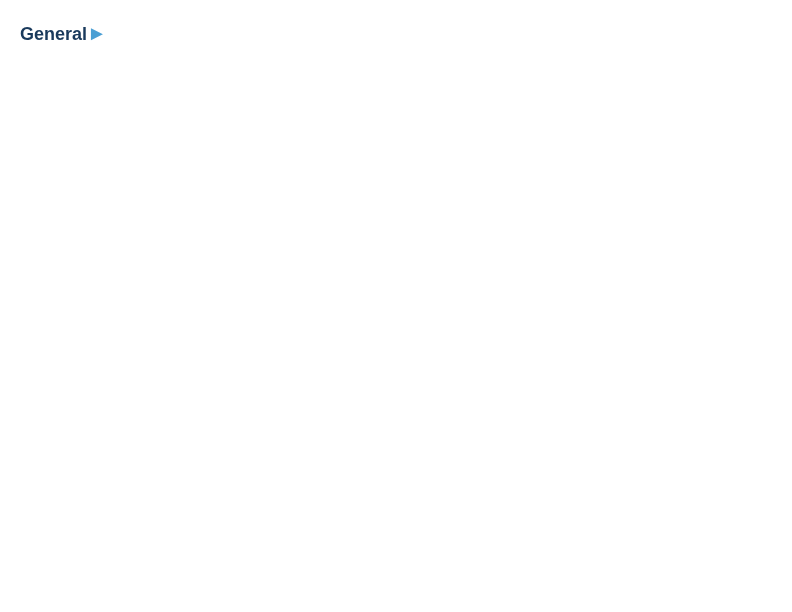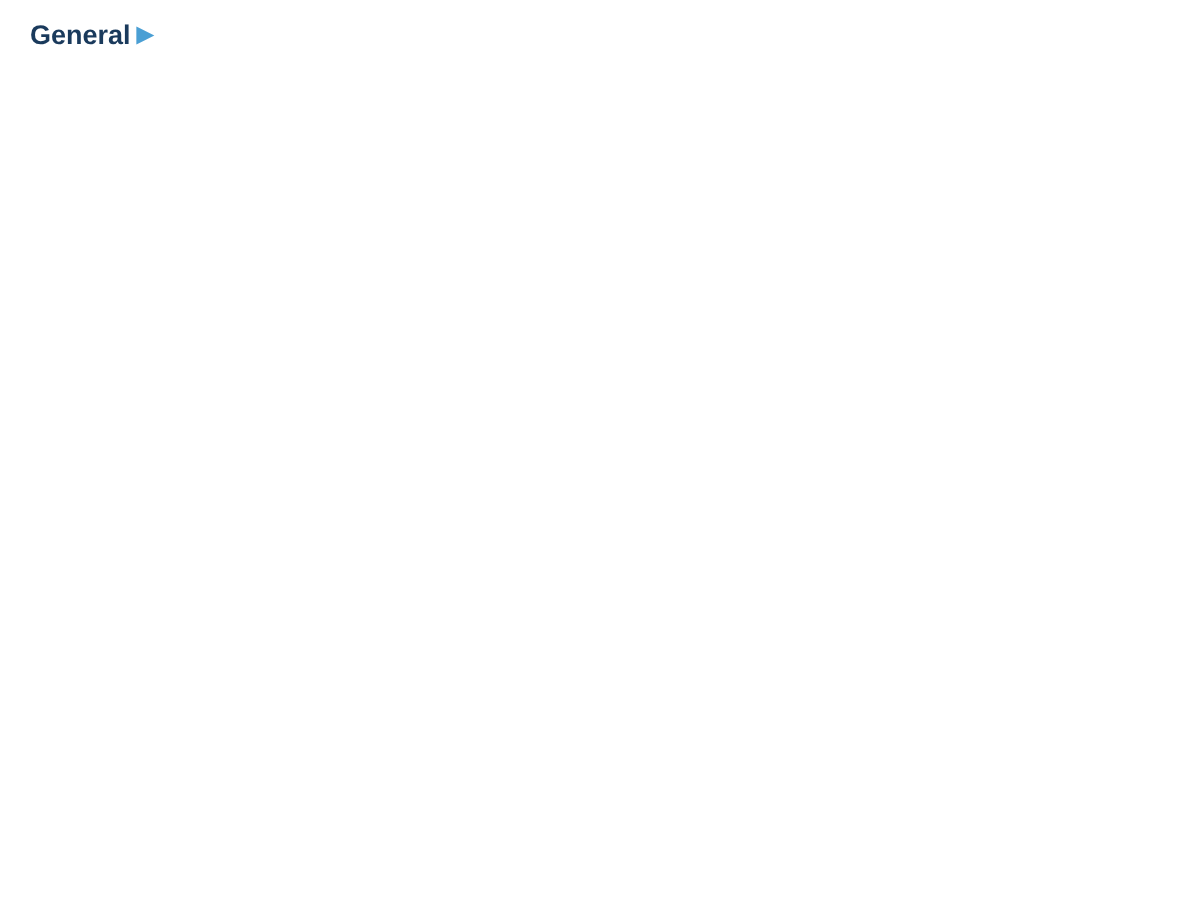--- a/index.html
+++ b/index.html
@@ -6,21 +6,21 @@
     body {
       font-family: Arial, sans-serif;
       background: #fff;
       width: 792px;
       height: 612px;
       overflow: hidden;
     }
     .page {
       width: 792px;
       height: 612px;
-      padding: 12px 20px 10px 20px;
+      padding: 22px 20px 10px 20px;
       display: flex;
       flex-direction: column;
     }
     .header {
       display: flex;
       justify-content: space-between;
       align-items: flex-start;
       margin-bottom: 8px;
     }
     .logo {

